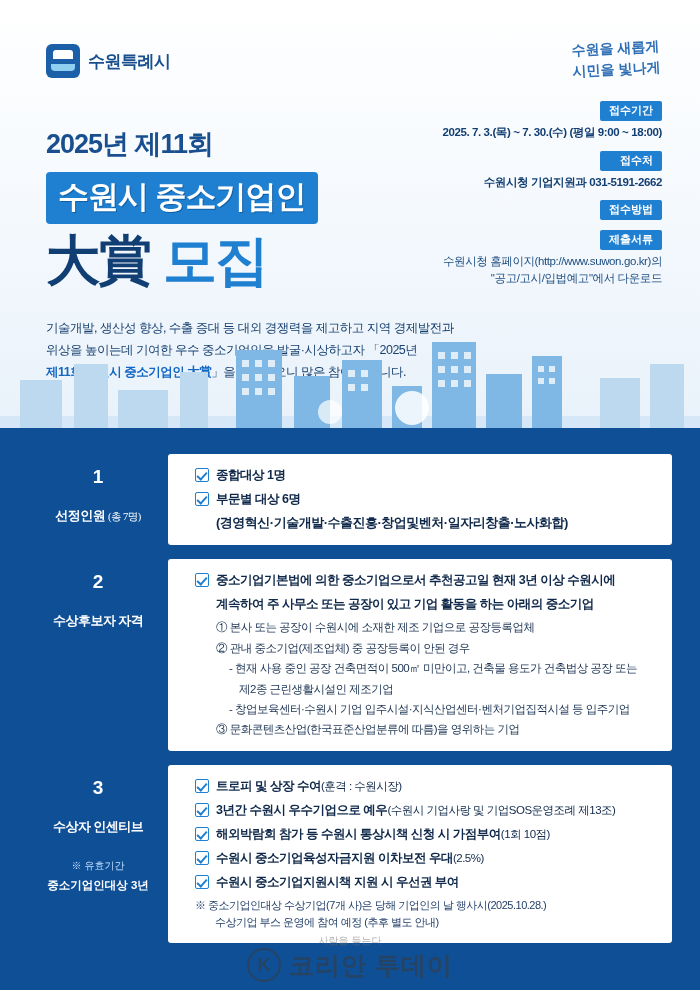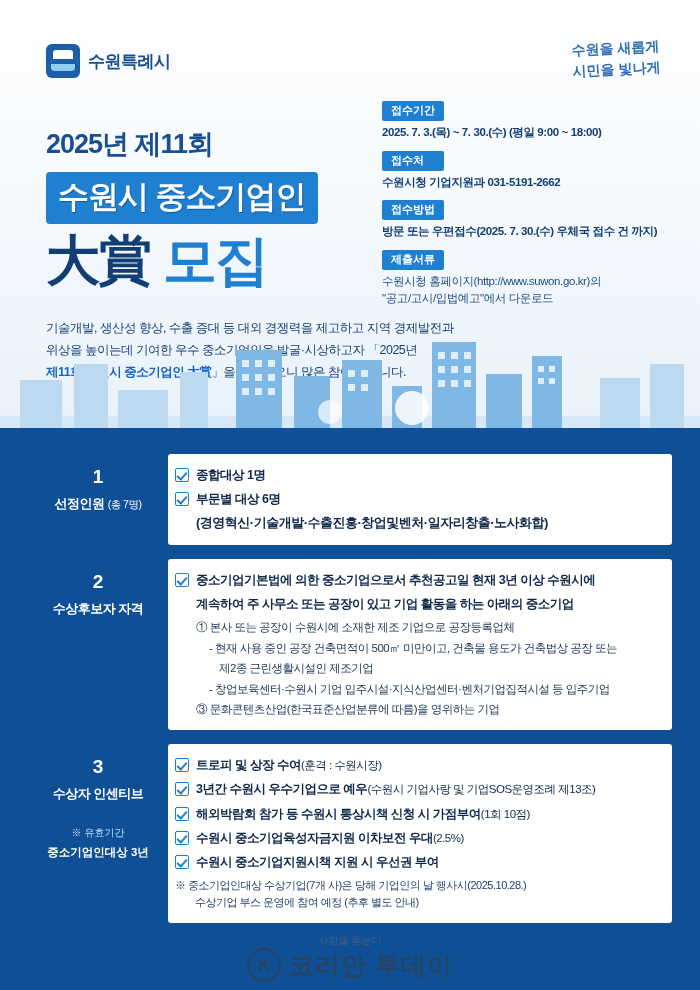--- a/index.html
+++ b/index.html
@@ -46,21 +46,21 @@
     font-size: 31px; font-weight: bold; color: #ffffff; letter-spacing: -1px;
     background: #1f7fd0; display: inline-block; padding: 4px 12px 6px; margin-top: 10px;
     border-radius: 4px;
     text-shadow: 1px 1px 0 #0e5fa8;
   }
   .t-big { margin-top: 8px; font-size: 54px; font-weight: bold; letter-spacing: -2px; line-height: 1.05; }
   .t-big .navy { color: #123f73; }
   .t-big .blue { color: #1f7fd0; }
 
   
-  .info { position: absolute; left: 382px; top: 100px; width: 280px; }
+  .info { position: absolute; left: 382px; top: 100px; width: 280px; text-align: right; }
   .info-row { margin-bottom: 9px; }
   .info-label {
     display: inline-block; background: #1f7fd0; color: #fff;
     font-size: 11px; font-weight: bold; padding: 2px 9px 3px; border-radius: 2px;
     min-width: 62px;
   }
   .info-text { font-size: 11.5px; color: #123f73; font-weight: bold; line-height: 1.45; margin-top: 3px; letter-spacing: -0.4px; }
   .info-text.small { font-weight: normal; color: #1c4c80; }
 
   .intro {
@@ -77,24 +77,24 @@
     position: absolute; left: 0; top: 428px; width: 700px; height: 562px;
     background: #0f4f96;
     padding: 26px 0 0 0;
   }
   .block { display: flex; margin: 0 28px 14px; align-items: stretch; }
   .blk-left {
     width: 140px; flex: 0 0 140px; color: #ffffff; text-align: center;
     padding-top: 12px;
   }
   .blk-num { font-size: 19px; font-weight: bold; color: #ffffff; }
-  .blk-title { font-size: 13px; font-weight: bold; margin-top: 7px; letter-spacing: -0.5px; }
+  .blk-title { font-size: 13px; font-weight: bold; margin-top: 19px; letter-spacing: -0.5px; font-family: Liberation Serif, serif; }
   .blk-title .sm { font-size: 10.5px; font-weight: normal; }
   .blk-right {
-    flex: 1; background: #ffffff; border-radius: 3px; padding: 12px 7px;
+    flex: 1; background: #ffffff; border-radius: 3px; padding: 12px 27px;
   }
   .li { display: flex; align-items: flex-start; gap: 7px; margin-bottom: 6px; }
   .chk {
     flex: 0 0 14px; width: 14px; height: 14px; margin-top: 2px;
     border: 1.6px solid #1f7fd0; border-radius: 2px; position: relative; background: #fff;
   }
   .chk:after {
     content: ""; position: absolute; left: 3px; top: 1px; width: 4px; height: 8px;
     border: solid #1f7fd0; border-width: 0 2px 2px 0; transform: rotate(42deg);
   }
@@ -151,21 +151,20 @@
       <div class="info-row">
         <div class="info-label">접수기간</div>
         <div class="info-text">2025. 7. 3.(목) ~ 7. 30.(수) (평일 9:00 ~ 18:00)</div>
       </div>
       <div class="info-row">
         <div class="info-label">접수처</div>
         <div class="info-text">수원시청 기업지원과 031-5191-2662</div>
       </div>
       <div class="info-row">
         <div class="info-label">접수방법</div>
-        <div class="info-text">방문 또는 우편접수(2025. 7. 30.(수) 우체국 접수 건 까지)</div>
       </div>
       <div class="info-row">
         <div class="info-label">제출서류</div>
         <div class="info-text small" style="white-space:pre-line">수원시청 홈페이지(http://www.suwon.go.kr)의
 "공고/고시/입법예고"에서 다운로드</div>
       </div>
     </div>
 
     <div class="intro">
       <div>기술개발, 생산성 향상, 수출 증대 등 대외 경쟁력을 제고하고 지역 경제발전과</div>
@@ -255,20 +254,21 @@
         <div class="blk-num">2</div>
         <div class="blk-title">수상후보자 자격</div>
       </div>
       <div class="blk-right">
         <div class="li">
           <div class="chk"></div>
           <div class="li-text"><b>중소기업기본법에 의한 중소기업으로서 추천공고일 현재 3년 이상 수원시에</b></div>
         </div>
         <div class="li-text" style="margin-left:21px;font-weight:bold;margin-bottom:5px;">계속하여 주 사무소 또는 공장이 있고 기업 활동을 하는 아래의 중소기업</div>
         <div class="sub">① 본사 또는 공장이 수원시에 소재한 제조 기업으로 공장등록업체</div>
+        <div class="sub">② 관내 중소기업(제조업체) 중 공장등록이 안된 경우</div>
         <div class="sub deep">- 현재 사용 중인 공장 건축면적이 500㎡ 미만이고, 건축물 용도가 건축법상 공장 또는</div>
         <div class="sub deep" style="margin-left:44px">제2종 근린생활시설인 제조기업</div>
         <div class="sub deep">- 창업보육센터·수원시 기업 입주시설·지식산업센터·벤처기업집적시설 등 입주기업</div>
         <div class="sub">③ 문화콘텐츠산업(한국표준산업분류에 따름)을 영위하는 기업</div>
       </div>
     </div>
 
     <div class="block">
       <div class="blk-left">
         <div class="blk-num">3</div>

